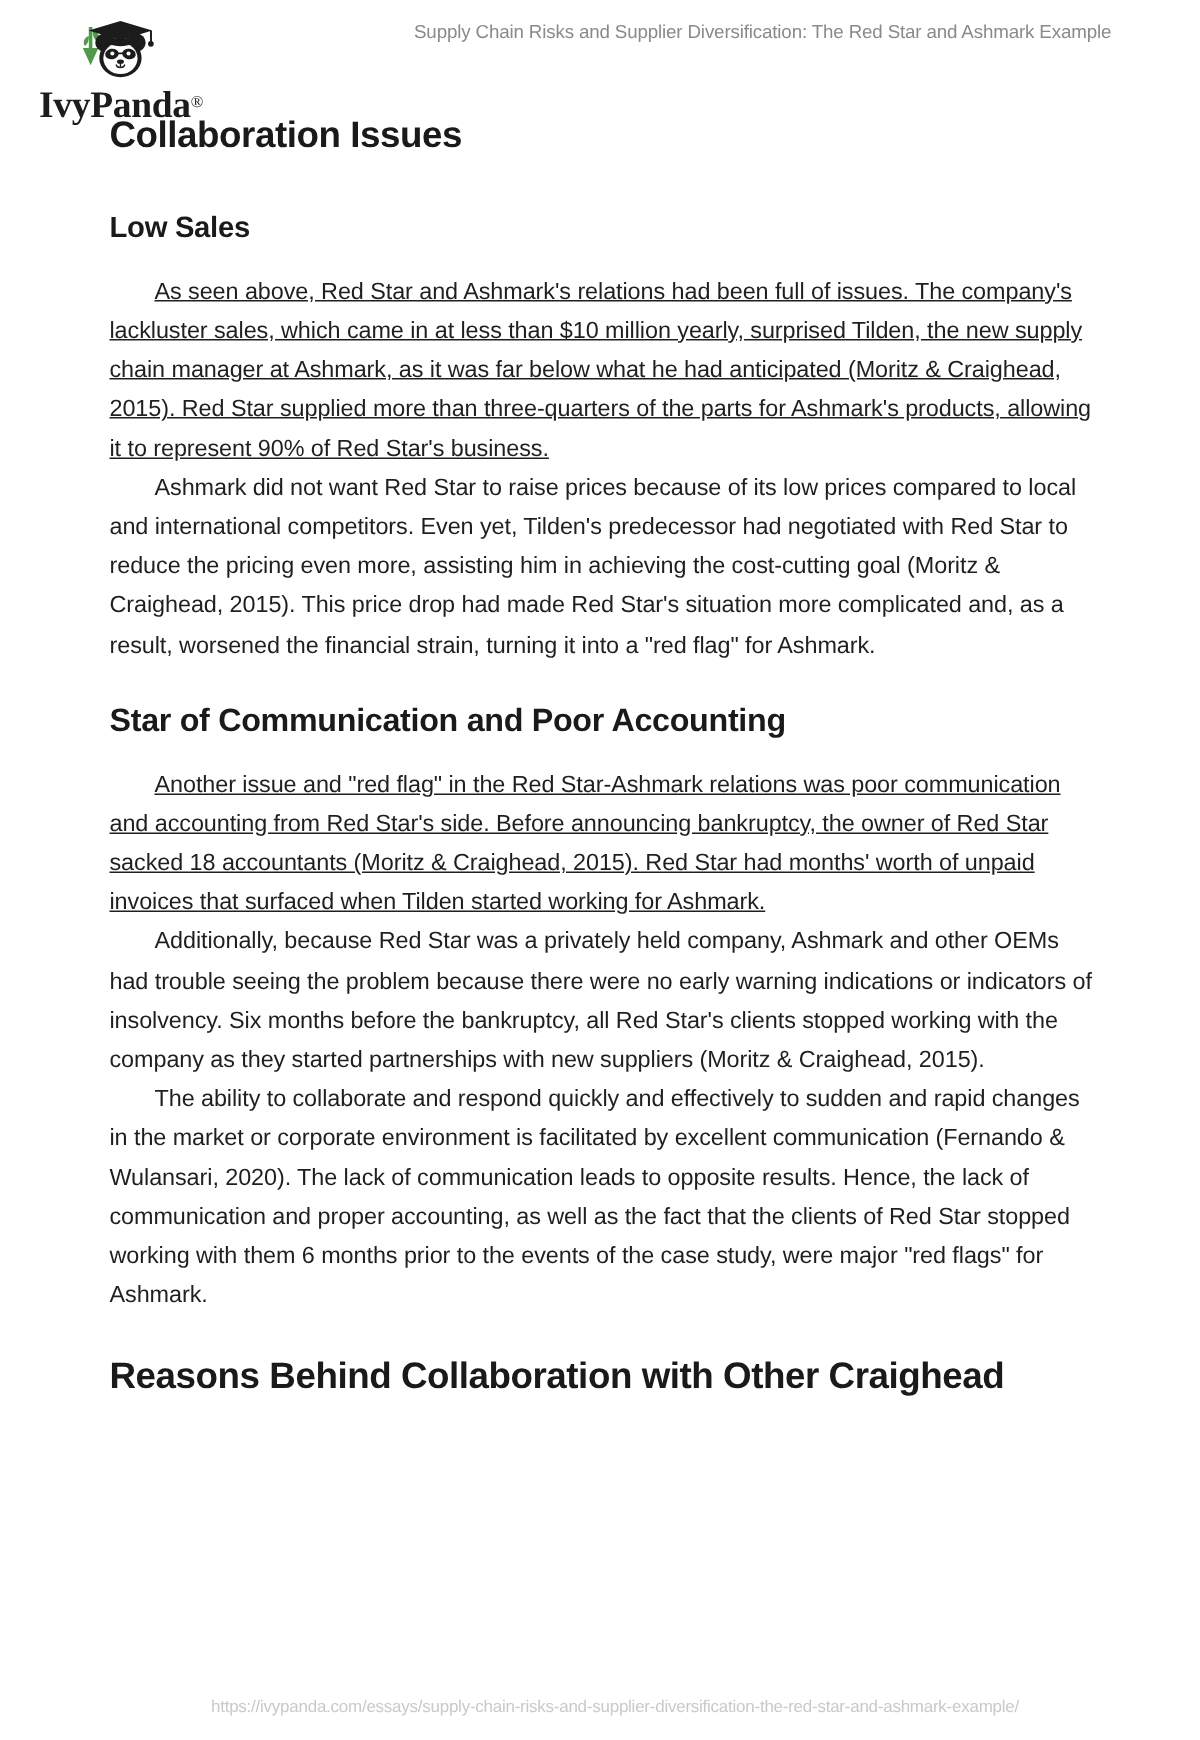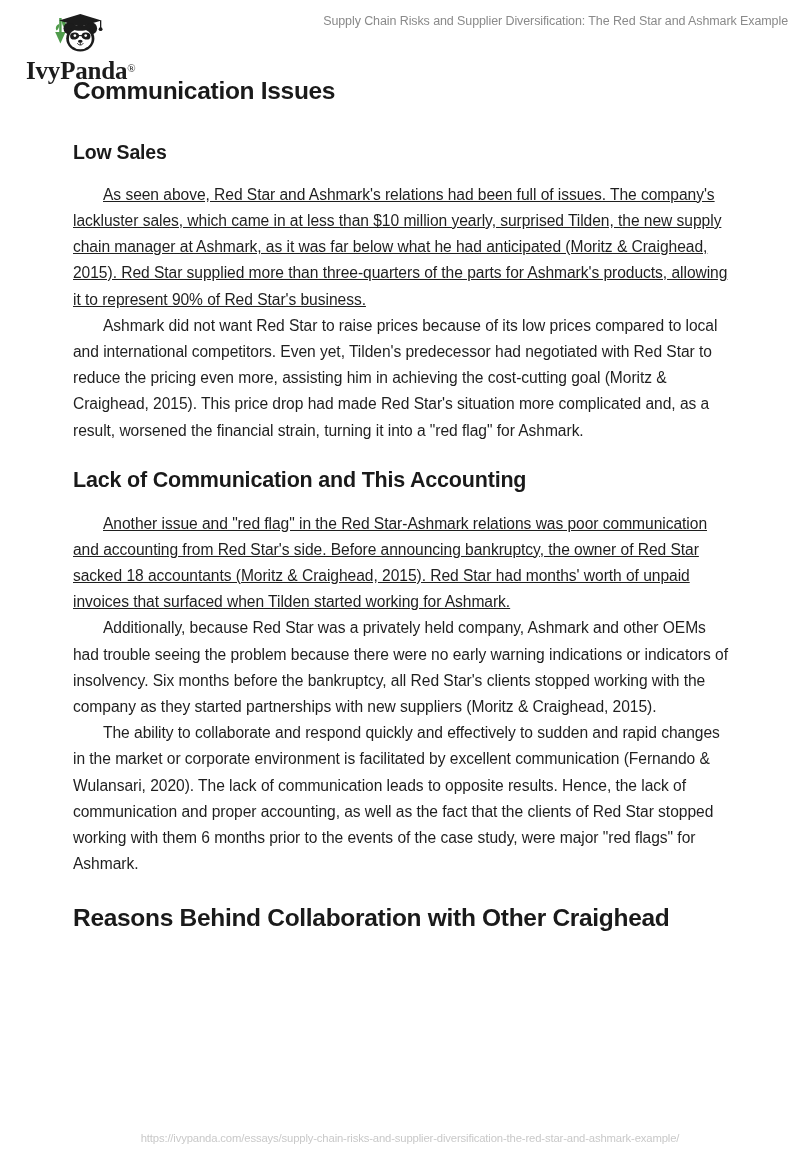--- a/index.html
+++ b/index.html
@@ -53,21 +53,21 @@
   .logo-wordmark .reg {
     font-size: 11px;
     vertical-align: 7px;
     font-weight: normal;
   }
   .running-title {
     position: absolute;
     left: 276px;
     top: 14px;
     width: 512px;
-    text-align: right;
+    text-align: left;
     font-size: 12.5px;
     color: #8a8a8a;
     white-space: nowrap;
     letter-spacing: -0.1px;
   }
 
   
   .content {
     position: absolute;
     left: 73px;
@@ -179,29 +179,29 @@
     </svg>
 
     <span class="logo-wordmark"><span>IvyPanda</span><span class="reg">®</span></span>
   </div>
 
   <div class="running-title">Supply Chain Risks and Supplier Diversification: The Red Star and Ashmark Example</div>
 </div>
 
 <div class="content">
 
-  <h1 class="section-title first">Communication Issues</h1>
+  <h1 class="section-title first">Collaboration Issues</h1>
 
   <h2 class="sub-title small">Low Sales</h2>
 
   <p class="body-text after-heading">As seen above, Red Star and Ashmark's relations had been full of issues. The company's lackluster sales, which came in at less than $10 million yearly, surprised Tilden, the new supply chain manager at Ashmark, as it was far below what he had anticipated (Moritz &amp; Craighead, 2015). Red Star supplied more than three-quarters of the parts for Ashmark's products, allowing it to represent 90% of Red Star's business.</p>
 
   <p class="body-text after-para">Ashmark did not want Red Star to raise prices because of its low prices compared to local and international competitors. Even yet, Tilden's predecessor had negotiated with Red Star to reduce the pricing even more, assisting him in achieving the cost-cutting goal (Moritz &amp; Craighead, 2015). This price drop had made Red Star's situation more complicated and, as a result, worsened the financial strain, turning it into a "red flag" for Ashmark.</p>
 
-  <h2 class="sub-title large">Lack of Communication and This Accounting</h2>
+  <h2 class="sub-title large">Star of Communication and Poor Accounting</h2>
 
   <p class="body-text after-heading">Another issue and "red flag" in the Red Star-Ashmark relations was poor communication and accounting from Red Star's side. Before announcing bankruptcy, the owner of Red Star sacked 18 accountants (Moritz &amp; Craighead, 2015). Red Star had months' worth of unpaid invoices that surfaced when Tilden started working for Ashmark.</p>
 
   <p class="body-text after-para">Additionally, because Red Star was a privately held company, Ashmark and other OEMs had trouble seeing the problem because there were no early warning indications or indicators of insolvency. Six months before the bankruptcy, all Red Star's clients stopped working with the company as they started partnerships with new suppliers (Moritz &amp; Craighead, 2015).</p>
 
   <p class="body-text after-para">The ability to collaborate and respond quickly and effectively to sudden and rapid changes in the market or corporate environment is facilitated by excellent communication (Fernando &amp; Wulansari, 2020). The lack of communication leads to opposite results. Hence, the lack of communication and proper accounting, as well as the fact that the clients of Red Star stopped working with them 6 months prior to the events of the case study, were major "red flags" for Ashmark.</p>
 
   <h1 class="section-title spaced">Reasons Behind Collaboration with Other Craighead</h1>
 
 </div>

